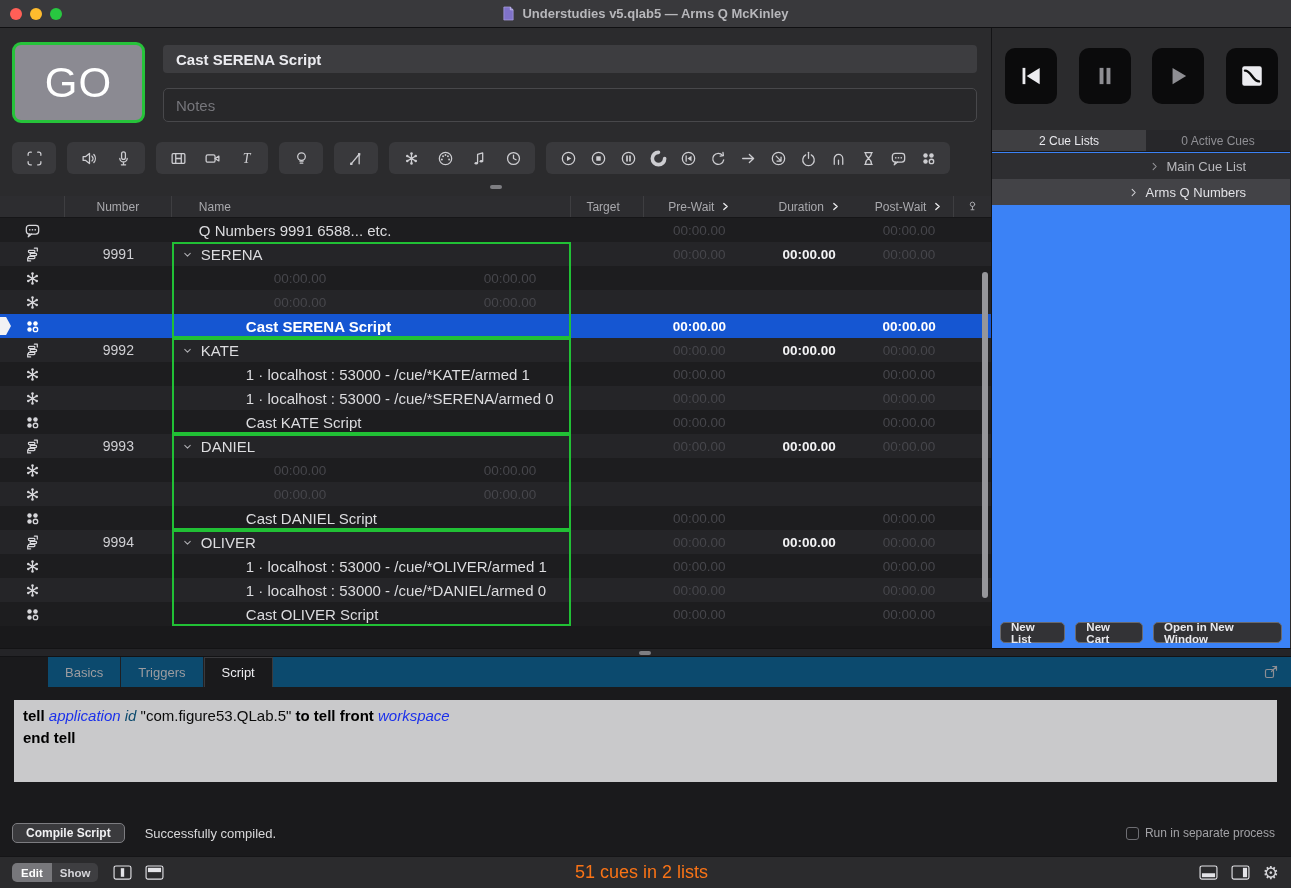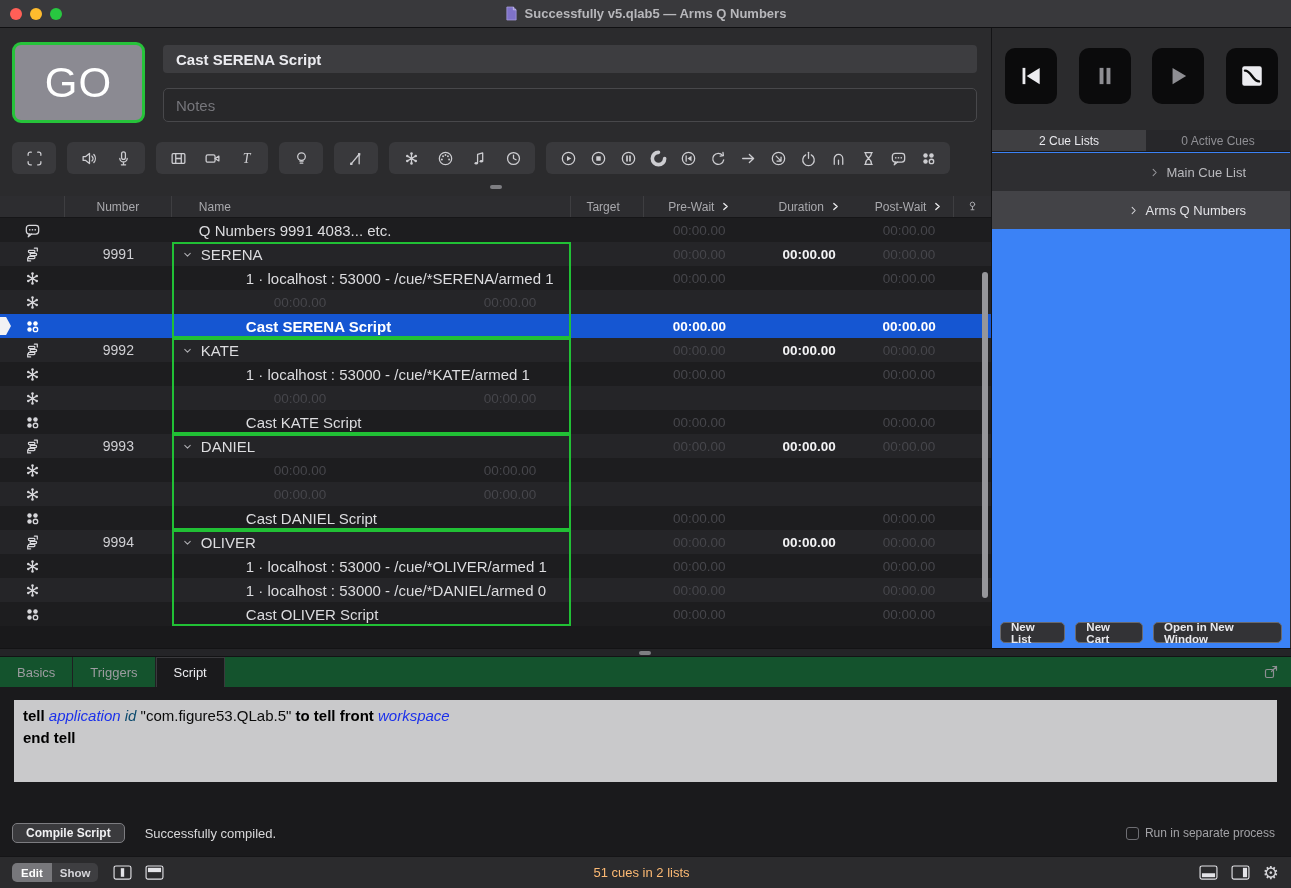--- a/index.html
+++ b/index.html
@@ -84,37 +84,37 @@
   .rp-top { position:absolute; top:0; left:0; right:0; height:102px; background:#2b2b2d; }
   .transport { position:absolute; top:20px; left:13px; right:12px; display:flex; justify-content:space-between; }
   .t-btn { width:52px; height:56px; background:#0b0b0c; border-radius:10px; display:flex;
            align-items:center; justify-content:center; cursor:pointer; }
   .rp-tabs { position:absolute; top:102px; left:0; right:0; height:22px; display:flex;
              border-bottom:1px solid #1a1a1c; }
   .rp-tab { display:flex; align-items:center; justify-content:center; font-size:12px; cursor:pointer; }
   .rp-tab.active { width:154px; background:#3f3f42; color:#eaeaee; }
   .rp-tab.inactive { flex:1; background:#27272a; color:#8f8f94; }
   .rp-lists { position:absolute; top:125px; left:0; right:0; }
-  .rp-row { height:38px; display:flex; align-items:center; justify-content:flex-end;
+  .rp-row { height:26px; display:flex; align-items:center; justify-content:flex-end;
             padding-right:44px; font-size:13px; cursor:pointer; }
   .rp-row.sel { background:#434347; color:#e2e2e6; }
   .rp-row.unsel { background:#2e2e31; color:#b9b9bd; }
   .rp-chev { margin-right:7px; display:flex; }
   .rp-bottom { position:absolute; bottom:5px; left:8px; right:8px; display:flex; gap:10px;align-items:flex-end; }
   .rp-btn { height:21px; padding:0 10px; background:#333336; border:1px solid #69696d; border-radius:5px;
             color:#e9e9ed; font-size:11.5px; font-weight:700; display:flex; align-items:center; cursor:pointer; }
   .rp-btn:last-child { margin-left:auto; }
 
   
   .splitter { height:9px; background:#242427; border-top:1px solid #131315; border-bottom:1px solid #131315;
               position:relative; }
 
   
   .inspector { height:199px; background:#1a1a1c; position:relative; }
-  .insp-tabs { height:30px; background:#14532d; display:flex; position:relative; }
+  .insp-tabs { height:30px; background:#0c4a6e; display:flex; position:relative;margin-left:48px; }
   .insp-tab { padding:0 17px; font-size:13px; color:#9c9ca0; display:flex; align-items:center;
               border-right:1px solid #1f1f22; cursor:pointer; }
   .insp-tab.active { background:#1a1a1c; color:#ececf0; border:1px solid #3a3a3d; border-bottom:none; }
   .ext-btn { position:absolute; right:12px; top:7px; cursor:pointer; }
   .editor { position:absolute; left:14px; right:14px; top:43px; height:82px; background:#c9c9cb;
             padding:5px 9px; overflow:hidden; cursor:text; }
   .code-line { font-size:15px; line-height:22px; white-space:pre; color:#000; }
   .s-kw { font-weight:700; color:#000; }
   .s-cls { font-style:italic; color:#1c31ea; }
   .s-cls2 { color:#2b3cec; }
@@ -132,41 +132,41 @@
 
   
   .statusbar { height:32px; background:#2b2b2d; border-top:1px solid #151517; display:flex;
                align-items:center; position:relative; padding:0 12px; }
   .seg { display:flex; height:19px; border-radius:5px; overflow:hidden; font-size:11.5px; font-weight:700; }
   .seg-edit { background:#77777b; color:#fff; padding:0 9px; display:flex; align-items:center; cursor:pointer; }
   .seg-show { background:#3e3e41; color:#d6d6da; padding:0 8px; display:flex; align-items:center; cursor:pointer; }
   .sb-icons { display:flex; gap:13px; margin-left:15px; }
   .sb-ic { display:flex; cursor:pointer; color:#e3e3e7; }
   .sb-ic svg { stroke:#e3e3e7; }
-  .sb-center { position:absolute; left:0; right:8px; text-align:center; font-size:13px; color:#fdba74; pointer-events:none; }
+  .sb-center { position:absolute; left:0; right:8px; text-align:center; font-size:18px; color:#f97316; pointer-events:none; }
   .sb-right { margin-left:auto; display:flex; gap:13px; align-items:center; }
   .gear { font-size:18px; color:#d4d4d8; line-height:1; cursor:pointer; }
 </style>
 </head>
 <body>
 
 <div class="window">
 
   <div class="titlebar">
     <div class="lights">
       <span class="light" style="background:#ff5f57"></span>
       <span class="light" style="background:#febc2e"></span>
       <span class="light" style="background:#28c840"></span>
     </div>
     <div class="title-wrap">
       <svg width="13" height="15" viewBox="0 0 14 16">
         <path d="M2 1h7l3 3v11H2z" fill="#7f72c9" stroke="#a79cdd" stroke-width="0.8"></path>
         <path d="M9 1v3h3" fill="none" stroke="#d4cdf0" stroke-width="0.8"></path>
       </svg>
-      <span>Successfully v5.qlab5 — Arms Q Numbers</span>
+      <span>Understudies v5.qlab5 — Arms Q McKinley</span>
     </div>
   </div>
 
   <div class="main">
     <div class="left-col">
 
       <div class="top-section">
         <div class="go-btn">GO</div>
         <input class="name-field" value="Cast SERENA Script" style="">
         <input class="notes-field" placeholder="Notes" style="">
@@ -386,21 +386,21 @@
                   <rect x="2.2" y="3.2" width="11.6" height="8.2" rx="2.6"></rect>
                   <path d="M5.2 11.4L4 14l3.2-2.6"></path>
                   <circle cx="5.4" cy="7.3" r="0.8" fill="currentColor" stroke="none"></circle>
                   <circle cx="8" cy="7.3" r="0.8" fill="currentColor" stroke="none"></circle>
                   <circle cx="10.6" cy="7.3" r="0.8" fill="currentColor" stroke="none"></circle>
                 </svg>
               </div>
               <div class="c-num" style="display:flex;justify-content:center"></div>
               <div class="c-name ">
                 <span class="ind0m" style="display:flex;align-items:center">
-                  <span class="nametext">Q Numbers 9991 4083... etc.</span>
+                  <span class="nametext">Q Numbers 9991 6588... etc.</span>
                 </span>
               </div>
               <div class="c-target"></div>
               <div class="time c-pre" style="display:flex;justify-content:center">
                 <span class="time">00:00.00</span>
               </div>
               <div class="time c-dur" style="display:flex;justify-content:center">
                 <span class="time"></span>
               </div>
               <div class="time c-post" style="display:flex;justify-content:center">
@@ -447,25 +447,20 @@
                   <circle cx="8" cy="3.4" r="1.2" fill="currentColor" stroke="none"></circle>
                   <circle cx="12" cy="5.7" r="1.2" fill="currentColor" stroke="none"></circle>
                   <circle cx="12" cy="10.3" r="1.2" fill="currentColor" stroke="none"></circle>
                   <circle cx="8" cy="12.6" r="1.2" fill="currentColor" stroke="none"></circle>
                   <circle cx="4" cy="10.3" r="1.2" fill="currentColor" stroke="none"></circle>
                   <circle cx="4" cy="5.7" r="1.2" fill="currentColor" stroke="none"></circle>
                   <circle cx="8" cy="8" r="1.2" fill="currentColor" stroke="none"></circle>
                 </svg>
               </div>
               <div class="c-num" style="display:flex;justify-content:center"></div>
-              <div class="c-name ">
-                <span class="ind1" style="display:flex;align-items:center">
-                  <span class="nametext">1 · localhost : 53000 - /cue/*SERENA/armed 1</span>
-                </span>
-              </div>
               <div class="c-target"></div>
               <div class="time c-pre" style="display:flex;justify-content:center">
                 <span class="time">00:00.00</span>
               </div>
               <div class="time c-dur" style="display:flex;justify-content:center">
                 <span class="time"></span>
               </div>
               <div class="time c-post" style="display:flex;justify-content:center">
                 <span class="time">00:00.00</span>
               </div>
@@ -595,20 +590,25 @@
                   <circle cx="8" cy="3.4" r="1.2" fill="currentColor" stroke="none"></circle>
                   <circle cx="12" cy="5.7" r="1.2" fill="currentColor" stroke="none"></circle>
                   <circle cx="12" cy="10.3" r="1.2" fill="currentColor" stroke="none"></circle>
                   <circle cx="8" cy="12.6" r="1.2" fill="currentColor" stroke="none"></circle>
                   <circle cx="4" cy="10.3" r="1.2" fill="currentColor" stroke="none"></circle>
                   <circle cx="4" cy="5.7" r="1.2" fill="currentColor" stroke="none"></circle>
                   <circle cx="8" cy="8" r="1.2" fill="currentColor" stroke="none"></circle>
                 </svg>
               </div>
               <div class="c-num" style="display:flex;justify-content:center"></div>
+              <div class="c-name ">
+                <span class="ind1" style="display:flex;align-items:center">
+                  <span class="nametext">1 · localhost : 53000 - /cue/*SERENA/armed 0</span>
+                </span>
+              </div>
               <div class="c-target"></div>
               <div class="time c-pre" style="display:flex;justify-content:center">
                 <span class="time">00:00.00</span>
               </div>
               <div class="time c-dur" style="display:flex;justify-content:center">
                 <span class="time"></span>
               </div>
               <div class="time c-post" style="display:flex;justify-content:center">
                 <span class="time">00:00.00</span>
               </div>

